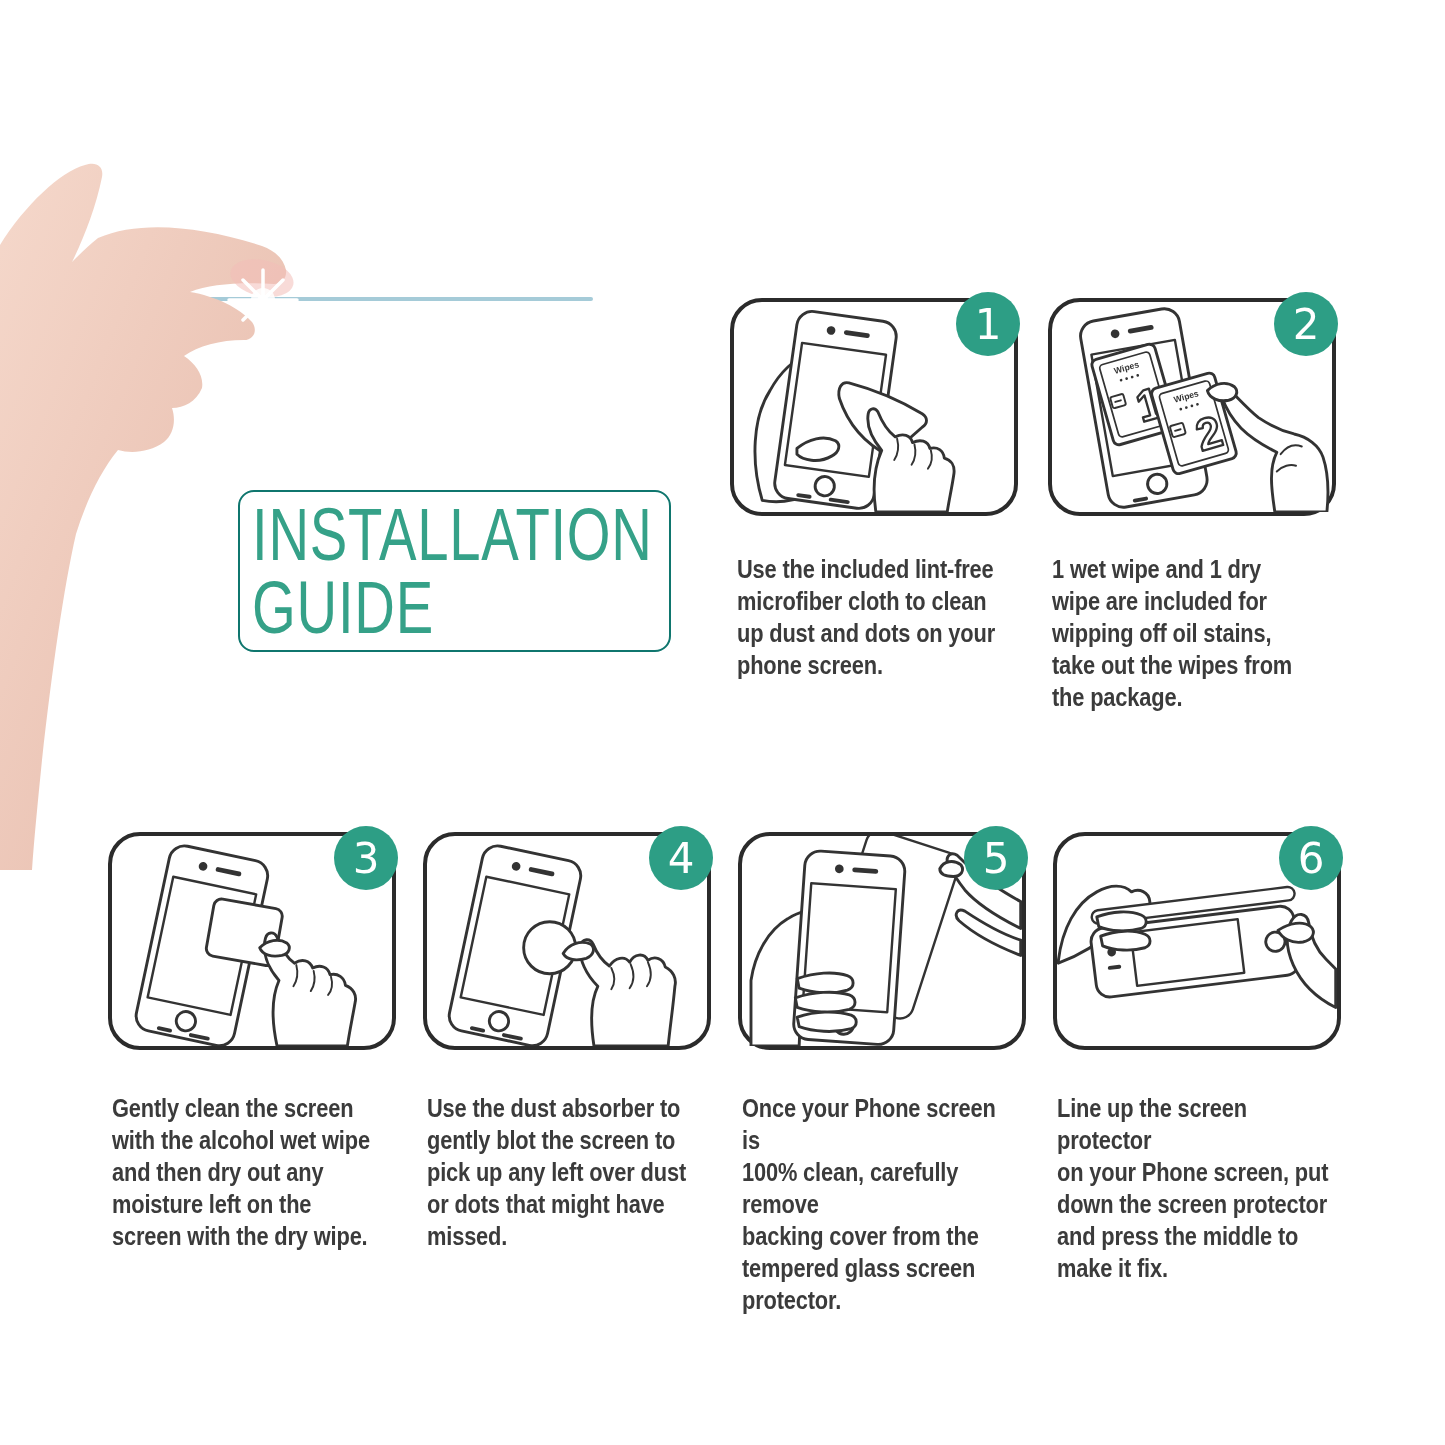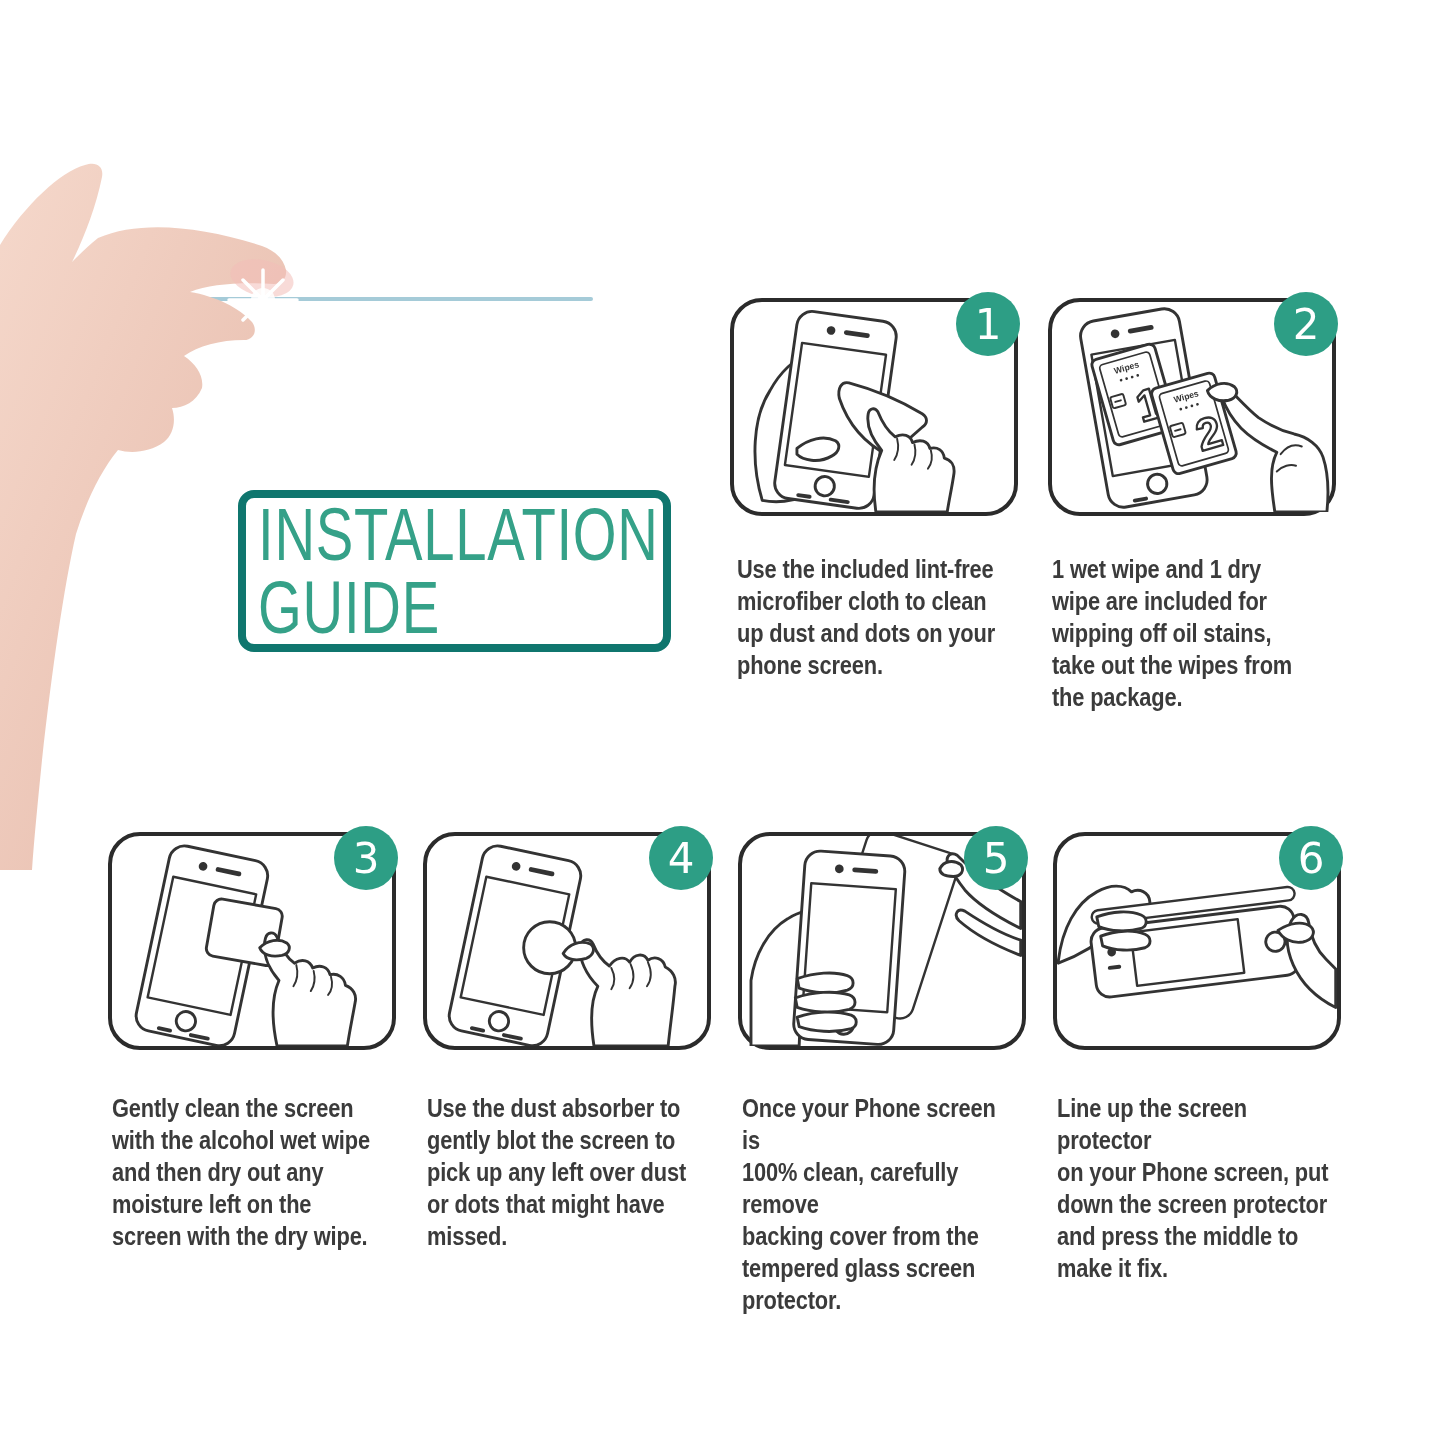--- a/index.html
+++ b/index.html
@@ -4,21 +4,21 @@
 <style>
   html,body{margin:0;padding:0;background:#ffffff;}
   .canvas{position:relative;width:1445px;height:1445px;background:#ffffff;overflow:hidden;
           font-family:"Liberation Sans",sans-serif;}
   
   .glass-line{position:absolute;left:155px;top:297px;width:438px;height:4px;
               background:#a5cbd8;border-radius:2px;}
   .hand-photo{position:absolute;left:0;top:150px;width:310px;height:720px;}
   
   .title-box{position:absolute;left:238px;top:490px;width:433px;height:162px;
-             border:8px solid #0f766e;border-radius:16px;box-sizing:border-box;
+             border:2px solid #0f766e;border-radius:16px;box-sizing:border-box;
              display:flex;flex-direction:column;justify-content:center;padding-left:12px;
              color:#35a188;}
   .title-line{font-size:75px;line-height:73px;font-weight:400;letter-spacing:1px;
               transform:scaleX(.75);transform-origin:left center;white-space:nowrap;}
   
   .step-box{position:absolute;width:288px;height:218px;border:4px solid #2b2b2b;
             border-radius:32px;background:#fff;box-sizing:border-box;}
   .illus{width:100%;height:100%;display:block;}
   .badge{position:absolute;right:-6px;top:-10px;width:64px;height:64px;border-radius:50%;
          background:#2d9e85;color:#ffffff;display:flex;align-items:center;justify-content:center;

